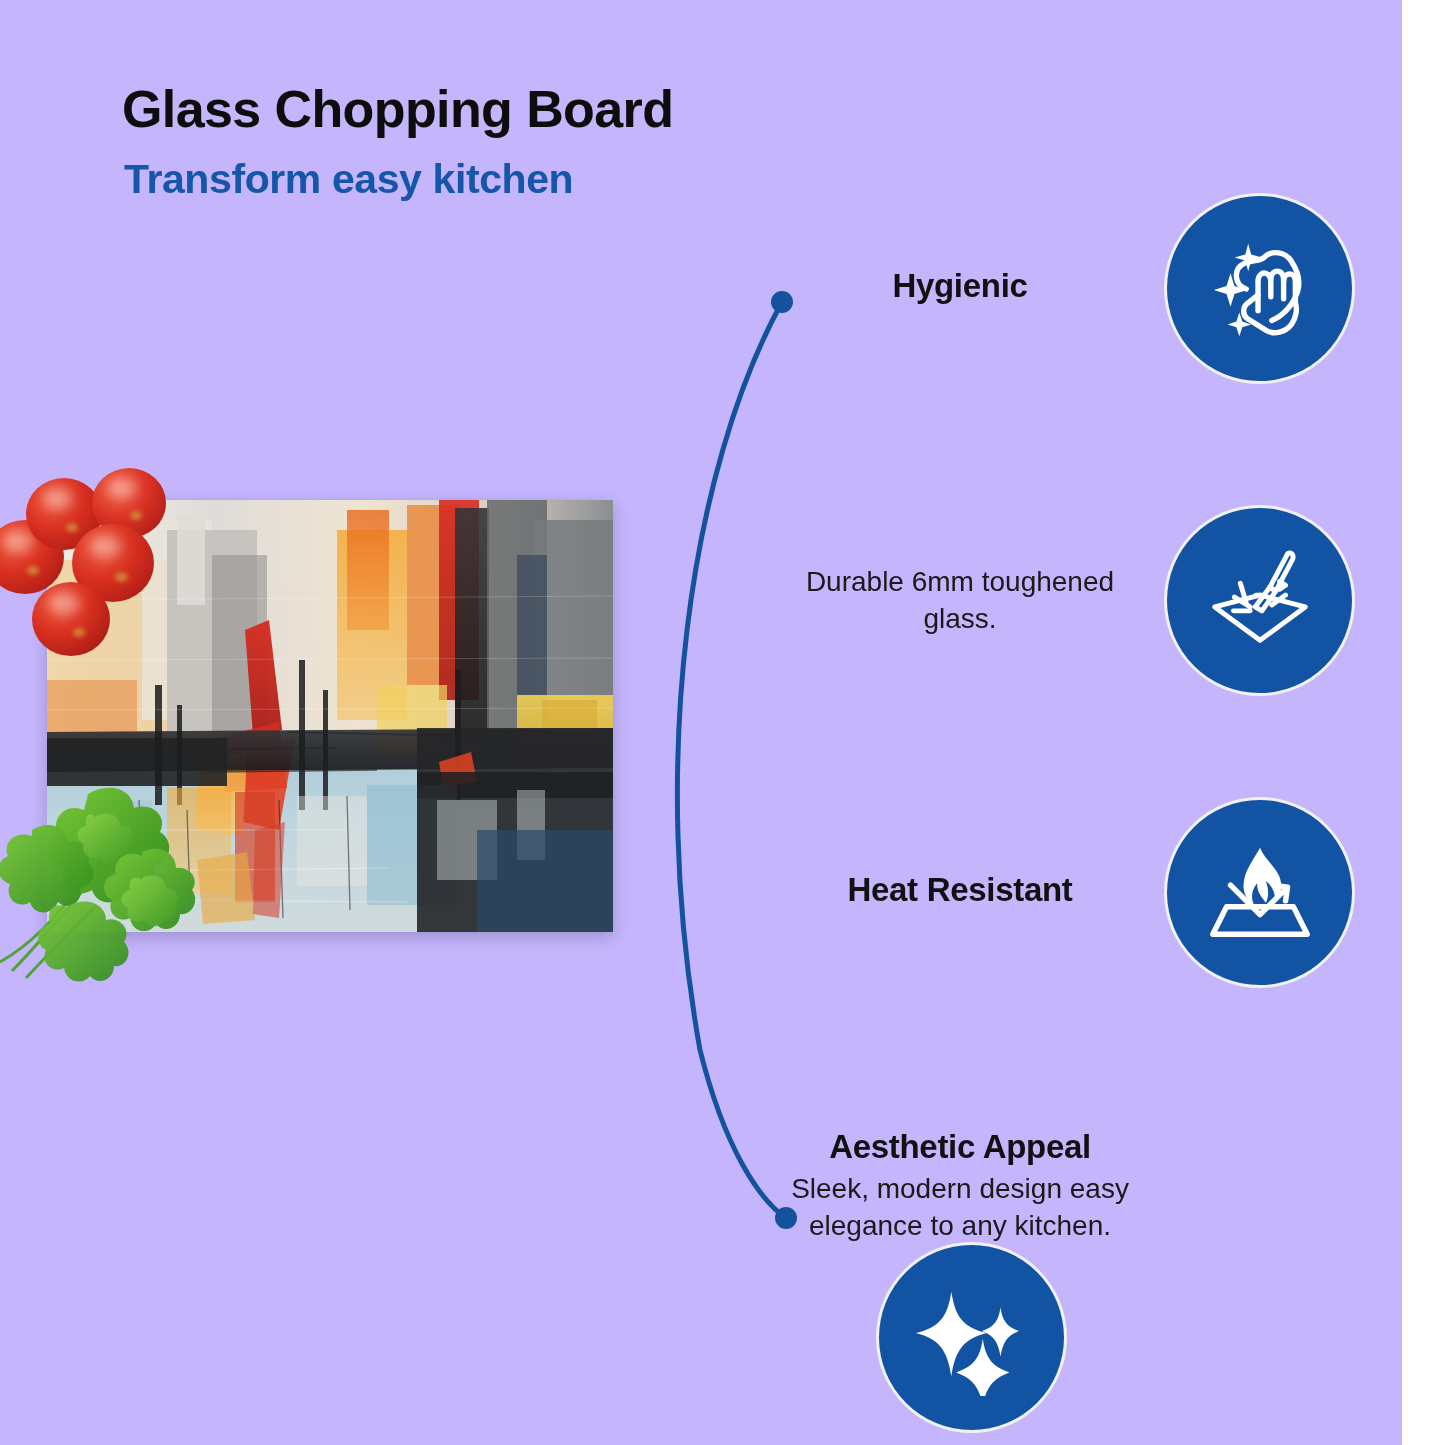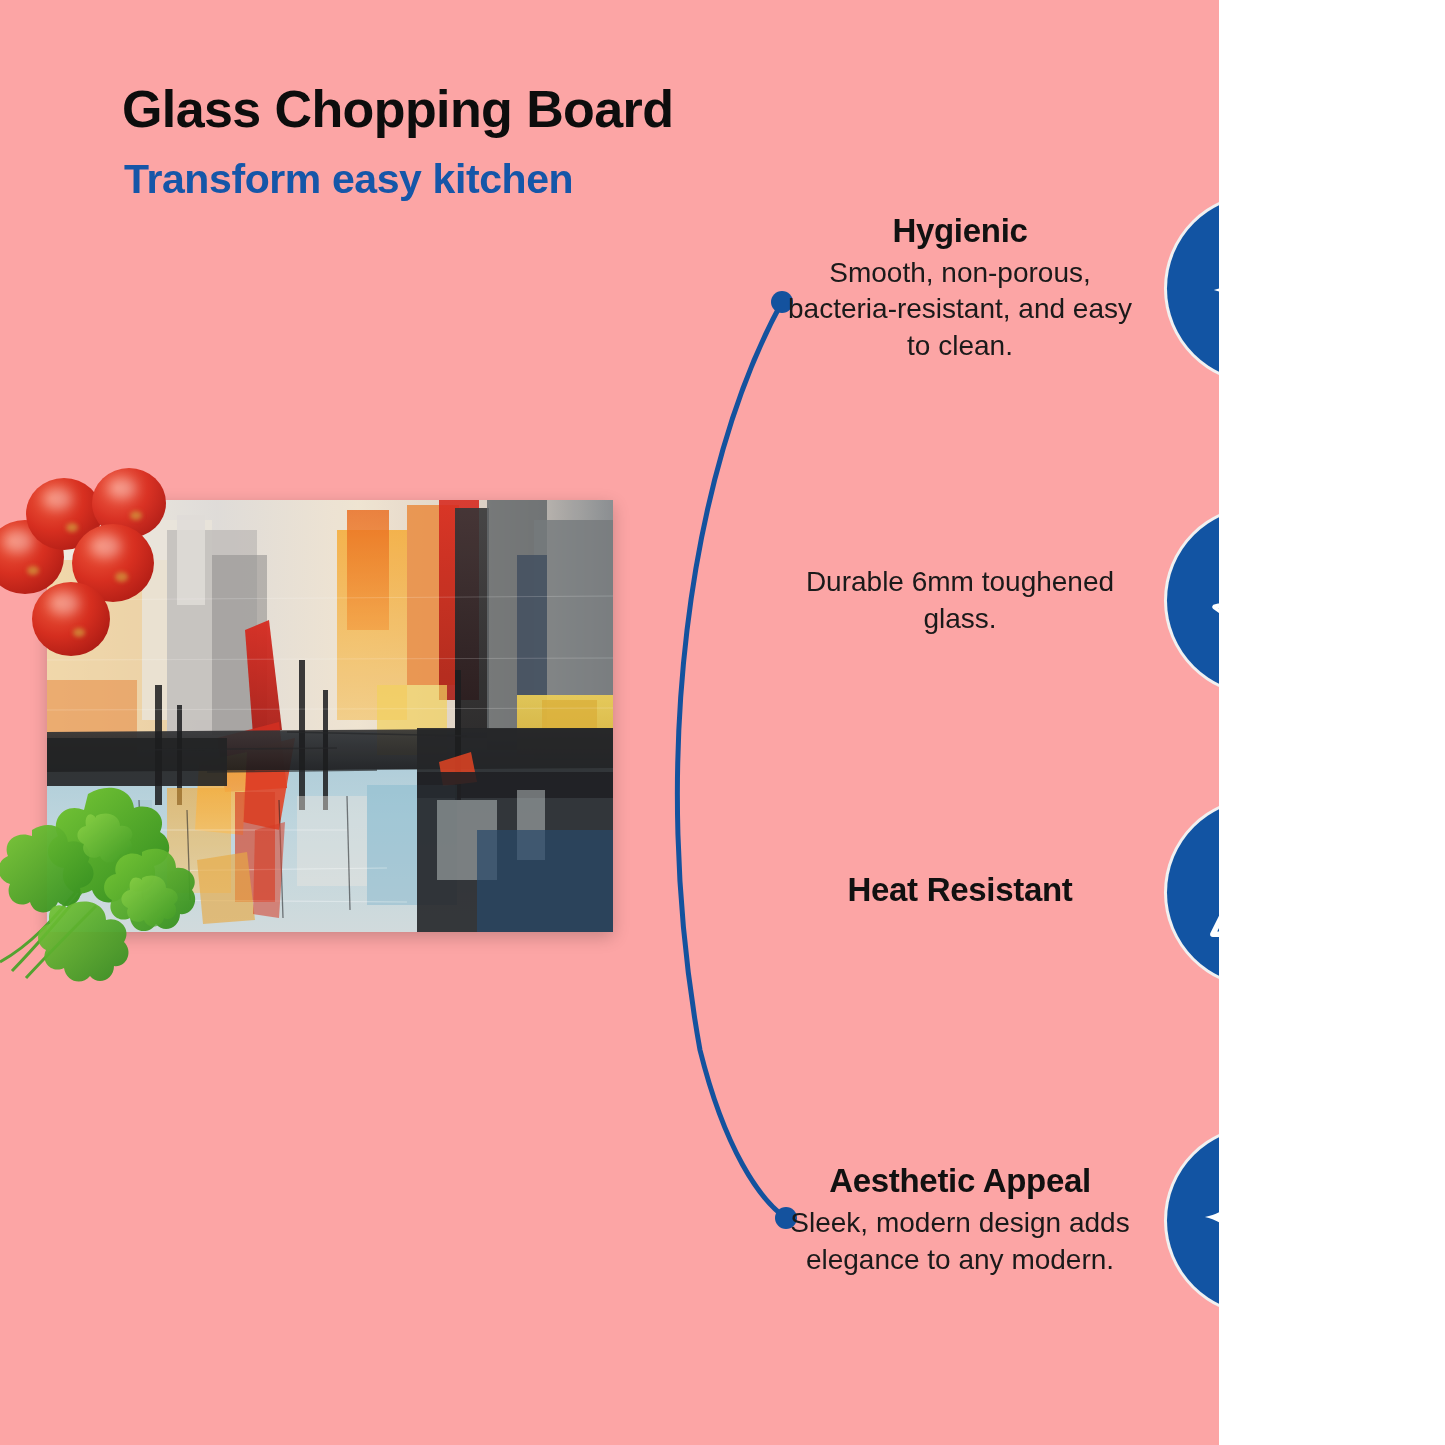--- a/index.html
+++ b/index.html
@@ -3,21 +3,21 @@
 <meta charset="utf-8">
 <style>
   html,body{margin:0;padding:0;}
   body{
     width:1445px;height:1445px;
     background:#ffffff;
     font-family:"Liberation Sans", sans-serif;
     overflow:hidden;
     position:relative;
   }
-  #stage{position:relative;width:1219px;height:1445px;overflow:hidden;background:#fca5a5;}
+  #stage{position:relative;width:1402px;height:1445px;overflow:hidden;background:#c4b5fd;}
 
   
   .title{
     position:absolute;left:122px;top:82px;
     font-size:52px;font-weight:bold;color:#0d0d0d;
     letter-spacing:-0.6px;line-height:1.05;white-space:nowrap;
   }
   .subtitle{
     position:absolute;left:124px;top:158px;
     font-size:41px;font-weight:bold;color:#1556A8;
@@ -38,21 +38,21 @@
     width:185px;height:185px;border-radius:50%;
     background:#1254A3;margin-left:22px;
     box-shadow:0 0 0 3px #f1f1f1;
     display:flex;align-items:center;justify-content:center;flex:0 0 auto;
   }
   .badge svg{width:118px;height:118px;display:block;}
 
   .row1{left:775px;top:196px;}
   .row2{left:775px;top:508px;}
   .row3{left:775px;top:800px;}
-  .row4{left:775px;top:1128px;}
+  .row4{left:775px;top:1128px;flex-direction:column;}
 
   
   #connector{position:absolute;left:0;top:0;width:1445px;height:1445px;pointer-events:none;}
 
   
   .board{
     position:absolute;left:47px;top:500px;width:566px;height:432px;
     overflow:hidden;
     box-shadow:0 5px 16px rgba(0,0,0,0.20);
   }
@@ -275,21 +275,20 @@
     <circle cx="782" cy="302" r="11" fill="#14529E"></circle>
     <circle cx="786" cy="1218" r="11" fill="#14529E"></circle>
   </svg>
 
   <div class="title">Glass Chopping Board</div>
   <div class="subtitle">Transform easy kitchen</div>
 
   <div class="feature row1">
     <div class="f-text">
       <div class="f-title">Hygienic</div>
-      <div class="f-desc">Smooth, non-porous, bacteria-resistant, and easy to clean.</div>
     </div>
     <div class="badge">
       <svg viewBox="0 0 120 120">
         <g fill="none" stroke="#ffffff" stroke-width="5.5" stroke-linecap="round" stroke-linejoin="round">
           <path d="M46 60 C34 56 32 40 44 34 C52 30 60 32 64 28 C72 20 86 22 92 32 C100 44 102 56 96 68 C92 78 82 88 72 92"></path>
           <path d="M58 52 C58 46 62 43 66 44 C70 45 71 49 71 53 L71 68"></path>
           <path d="M71 50 C71 44 75 41 79 42 C83 43 84 47 84 51 L84 70"></path>
           <path d="M84 52 C84 46 88 44 92 45 C95 46 96 50 96 54 L96 74"></path>
           <path d="M58 54 L58 82"></path>
           <path d="M58 66 L48 74 C42 78 42 86 47 90 L66 102 C74 107 86 104 92 96 C97 89 98 80 96 74"></path>
@@ -336,21 +335,21 @@
           <path d="M74 52 L88 54 L86 68"></path>
           <path d="M26 74 L94 74 L108 102 L12 102 Z"></path>
         </g>
       </svg>
     </div>
   </div>
 
   <div class="feature row4">
     <div class="f-text">
       <div class="f-title">Aesthetic Appeal</div>
-      <div class="f-desc">Sleek, modern design adds elegance to any modern.</div>
+      <div class="f-desc">Sleek, modern design easy elegance to any kitchen.</div>
     </div>
     <div class="badge">
       <svg viewBox="0 0 120 120">
         <g fill="#ffffff">
           <path d="M40 14 C44 40 52 50 76 56 C52 62 44 74 40 100 C36 74 28 62 4 56 C28 50 36 40 40 14 Z"></path>
           <path d="M90 30 C92 44 97 50 109 54 C97 58 92 66 90 80 C88 66 83 58 71 54 C83 50 88 44 90 30 Z"></path>
           <path d="M72 62 C75 82 82 90 99 96 C82 102 75 112 72 130 C69 112 62 102 45 96 C62 90 69 82 72 62 Z"></path>
         </g>
       </svg>
     </div>

